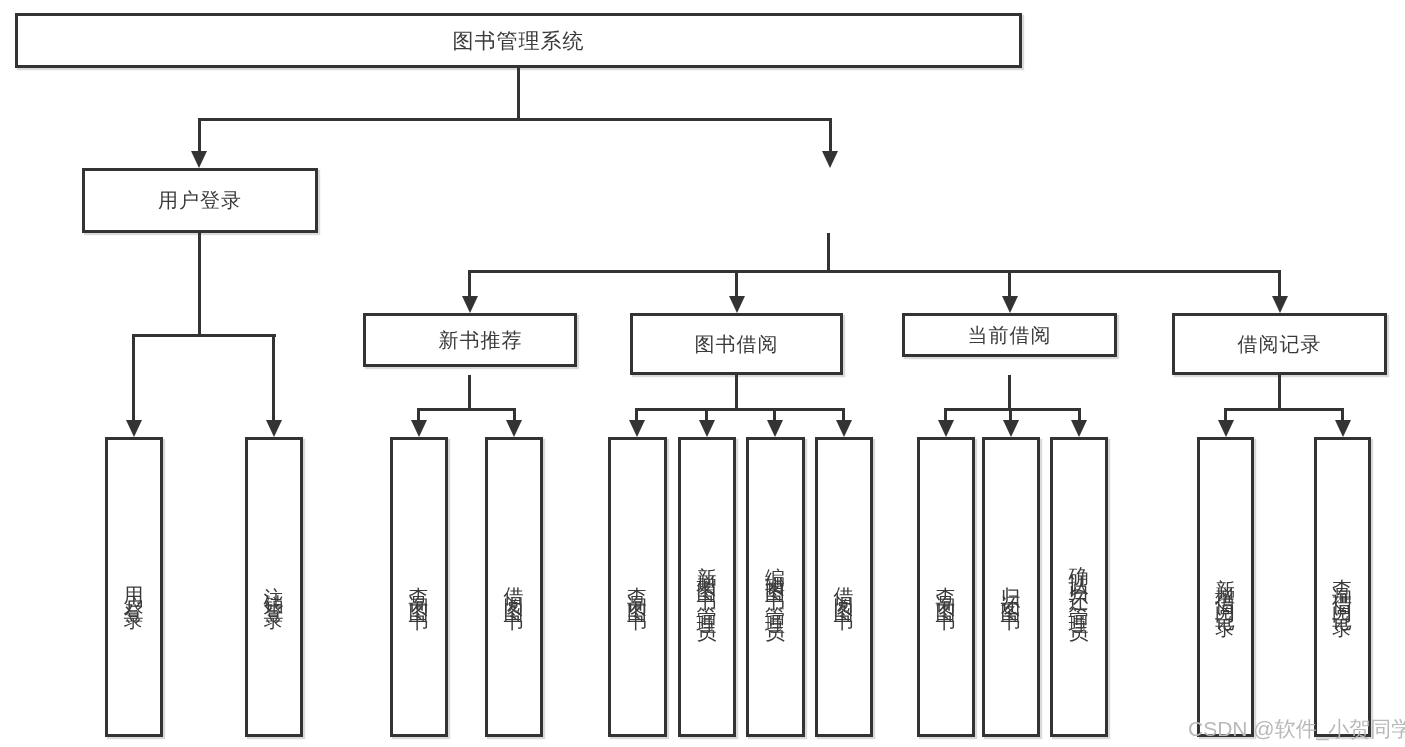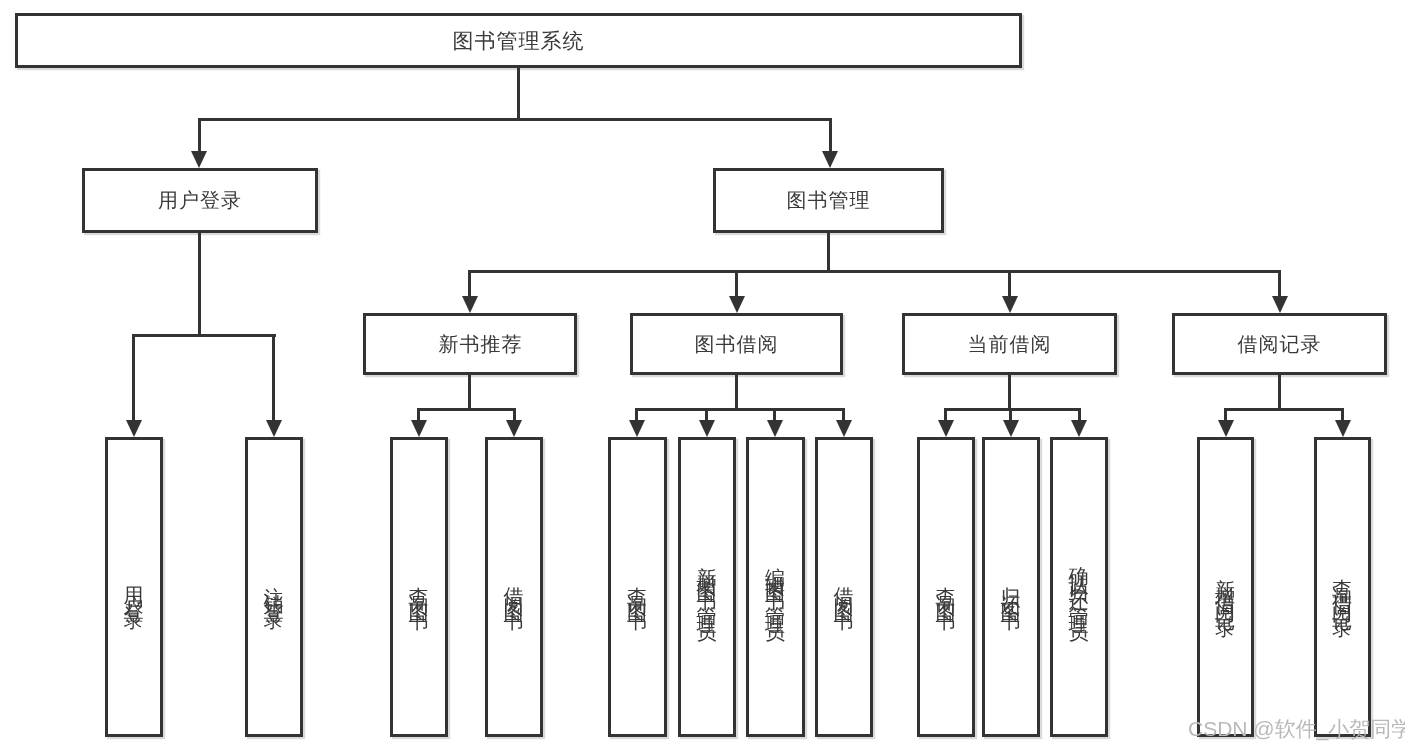--- a/index.html
+++ b/index.html
@@ -71,49 +71,46 @@
   <div class="vline" style="left:517px; top:68px;  height:52px;"></div>
   <div class="hline" style="left:198px; top:118px; width:634px;"></div>
   <div class="vline" style="left:198px; top:118px; height:36px;"></div>
   <div class="arrow" style="left:191px; top:151px;"></div>
   <div class="vline" style="left:829px; top:118px; height:36px;"></div>
   <div class="arrow" style="left:822px; top:151px;"></div>
 
   <div class="box hbox" style="left:82px; top:168px; width:236px; height:65px;">
     <span>用户登录</span>
   </div>
-  <div class="box hbox" style="left:713px; top:168px; width:231px; height:65px;">
-    <span>图书管理</span>
-  </div>
 
   <div class="vline" style="left:198px; top:233px; height:104px;"></div>
   <div class="hline" style="left:132px; top:334px; width:144px;"></div>
   <div class="vline" style="left:132px; top:334px; height:88px;"></div>
   <div class="arrow" style="left:126px; top:420px;"></div>
   <div class="vline" style="left:272px; top:334px; height:88px;"></div>
   <div class="arrow" style="left:266px; top:420px;"></div>
 
   <div class="vline" style="left:827px;  top:233px; height:39px;"></div>
   <div class="hline" style="left:468px;  top:270px; width:813px;"></div>
   <div class="vline" style="left:468px;  top:270px; height:28px;"></div>
   <div class="arrow" style="left:462px;  top:296px;"></div>
   <div class="vline" style="left:735px;  top:270px; height:28px;"></div>
   <div class="arrow" style="left:729px;  top:296px;"></div>
   <div class="vline" style="left:1008px; top:270px; height:28px;"></div>
   <div class="arrow" style="left:1002px; top:296px;"></div>
   <div class="vline" style="left:1278px; top:270px; height:28px;"></div>
   <div class="arrow" style="left:1272px; top:296px;"></div>
 
-  <div class="box hbox" style="left:363px; top:313px; width:214px; height:62px;padding-left:21px;">
+  <div class="box hbox" style="left:363px; top:313px; width:214px; height:54px;padding-left:21px;">
     <span>新书推荐</span>
   </div>
   <div class="box hbox" style="left:630px; top:313px; width:213px; height:62px;justify-content:center;">
     <span>图书借阅</span>
   </div>
-  <div class="box hbox" style="left:902px; top:313px; width:215px; height:62px;text-align:right;">
+  <div class="box hbox" style="left:902px; top:313px; width:215px; height:44px;text-align:right;">
     <span>当前借阅</span>
   </div>
   <div class="box hbox" style="left:1172px; top:313px; width:215px; height:62px;">
     <span>借阅记录</span>
   </div>
 
   <div class="vline" style="left:468px; top:375px; height:35px;"></div>
   <div class="hline" style="left:417px; top:408px; width:99px;"></div>
   <div class="vline" style="left:417px; top:408px; height:14px;"></div>
   <div class="arrow" style="left:411px; top:420px;"></div>

